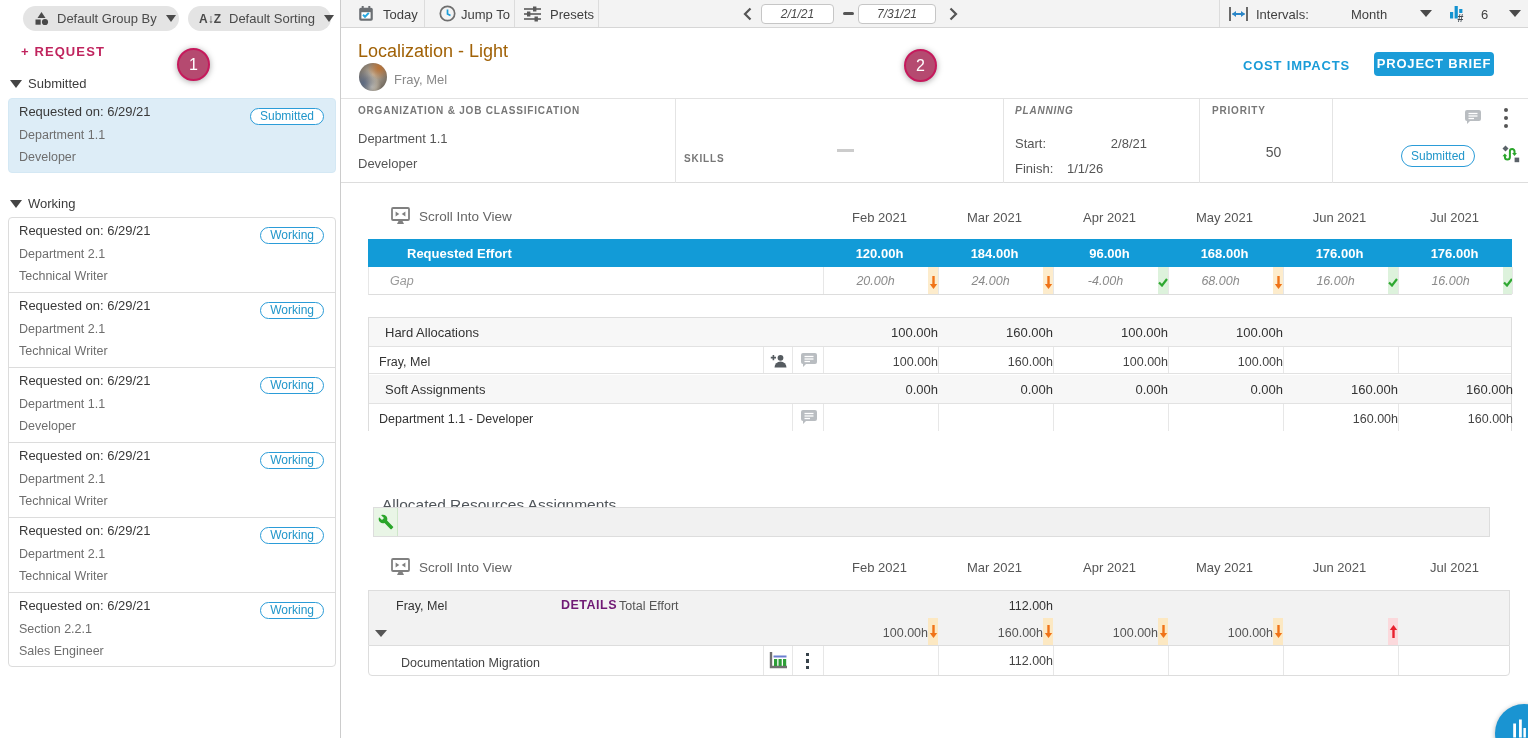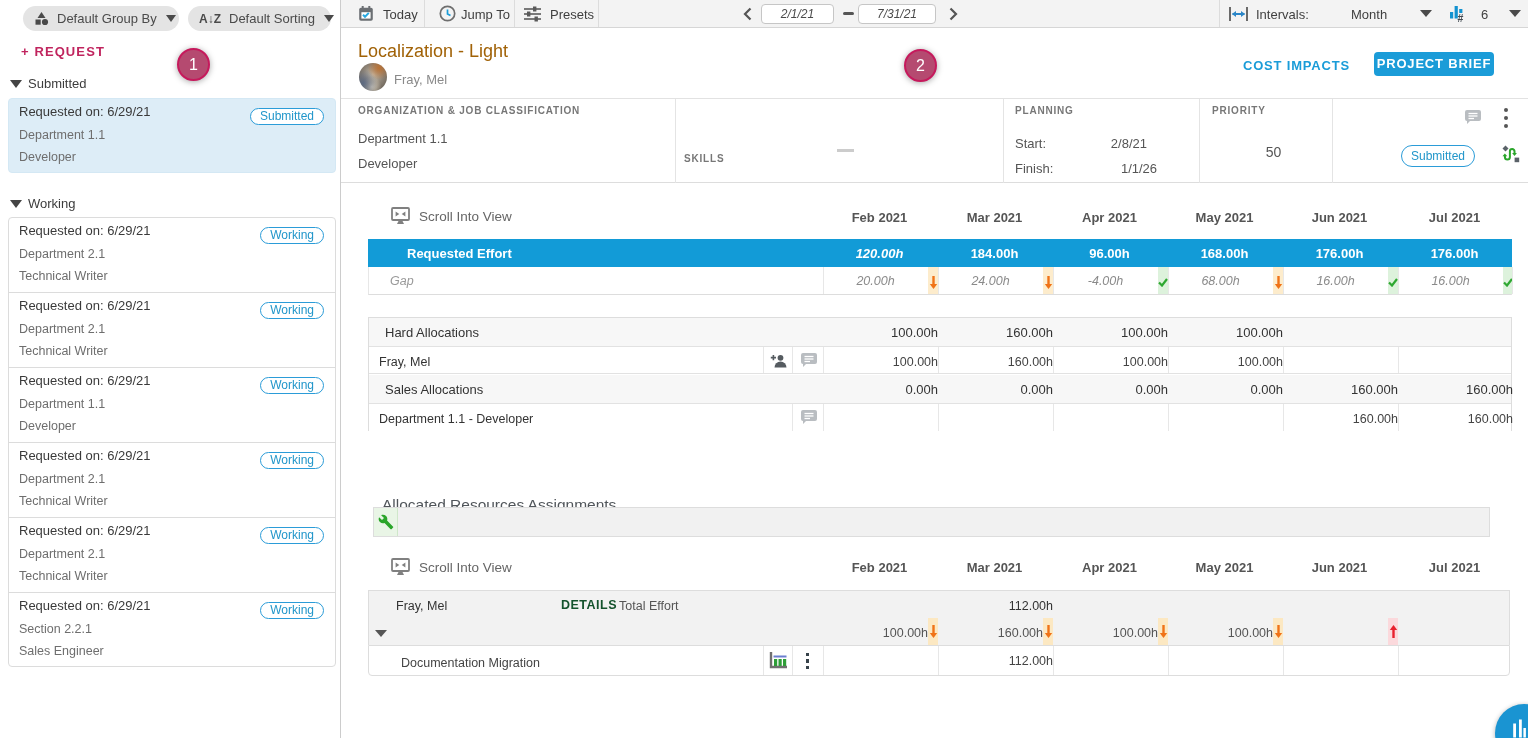--- a/index.html
+++ b/index.html
@@ -50,21 +50,21 @@
 #pbrief { left:1374px; top:52px; width:120px; height:24px; background:#1b9cd8; color:#fff; font-size:13px;
   font-weight:bold; letter-spacing:0.8px; text-align:center; line-height:24px; border-radius:4px; }
 
 
 #strip { left:341px; top:98px; width:1187px; height:85px; border-top:1px solid #e2e2e2; border-bottom:1px solid #ddd; }
 .slabel { position:absolute; top:6px; font-size:10px; font-weight:bold; color:#777; letter-spacing:0.8px; }
 .sval { position:absolute; font-size:13px; color:#555; }
 .sdiv { position:absolute; top:0; width:1px; height:84px; background:#e4e4e4; }
 
 
-.mon { position:absolute; width:115px; text-align:center; font-size:13px; color:#555;font-weight:bold; }
+.mon { position:absolute; width:115px; text-align:center; font-size:13px; color:#555; }
 .cellval { position:absolute; width:105px; text-align:right; font-size:12.5px; color:#444; }
 #bluerow { left:368px; top:239px; width:1144px; height:28px; background:#129bd7; }
 .bval { position:absolute; width:115px; text-align:center; font-size:13px; font-weight:bold; color:#fff; top:7px; }
 #gaprow { left:368px; top:267px; width:1144px; height:28px; border-bottom:1px solid #ddd; border-left:1px solid #e7e7e7; border-right:1px solid #e7e7e7; }
 .gval { position:absolute; width:105px; text-align:center; font-size:12.5px; font-style:italic; color:#8a8a8a; top:7px; }
 .vline { position:absolute; top:0; width:1px; height:100%; background:#e7e7e7; }
 .icostrip { position:absolute; top:0; width:10px; height:27px; }
 .alloc-hdr { position:absolute; left:0; width:1142px; height:28px; background:#f7f7f7; }
 .wrow { position:absolute; left:0; width:1142px; height:28px; background:#fff; }
 
@@ -216,25 +216,25 @@
 <div class="abs" id="pbrief">PROJECT BRIEF</div>
 
 <div class="abs" id="strip">
   <div class="slabel" style="left:17px;">ORGANIZATION &amp; JOB CLASSIFICATION</div>
   <div class="sval" style="left:17px; top:32px;">Department 1.1</div>
   <div class="sval" style="left:17px; top:57px;">Developer</div>
   <div class="sdiv" style="left:334px;"></div>
   <div class="slabel" style="left:343px;margin-top:48px;">SKILLS</div>
   <div class="abs" style="left:496px; top:50px; width:17px; height:3px; background:#ccc;"></div>
   <div class="sdiv" style="left:662px;"></div>
-  <div class="slabel" style="left:674px;">PLANNING</div>
+  <div class="slabel" style="left:674px;font-style:italic;">PLANNING</div>
   <div class="sval" style="left:674px; top:37px;">Start:</div>
   <div class="sval" style="left:726px; top:37px; width:80px; text-align:right;">2/8/21</div>
   <div class="sval" style="left:674px; top:62px;">Finish:</div>
-  <div class="sval" style="left:758px; top:62px; width:80px; text-align:center;">1/1/26</div>
+  <div class="sval" style="left:726px; top:62px; width:80px; text-align:left;">1/1/26</div>
   <div class="sdiv" style="left:858px;"></div>
   <div class="slabel" style="left:871px;">PRIORITY</div>
   <div class="sval" style="left:920px; top:45px; width:25px; text-align:center; font-size:14px;">50</div>
   <div class="sdiv" style="left:991px;"></div>
   <svg class="abs" style="left:1124px; top:11px;" width="16" height="15" viewBox="0 0 16 15">
     <path d="M2 0 h12 a2 2 0 0 1 2 2 v7 a2 2 0 0 1 -2 2 h-9 l-3 3 v-3 h0 a2 2 0 0 1 -2 -2 v-7 a2 2 0 0 1 2 -2 z" fill="#b9bdc1"></path>
     <line x1="3.5" y1="3.5" x2="12.5" y2="3.5" stroke="#fff" stroke-width="1.3"></line>
     <line x1="3.5" y1="6" x2="12.5" y2="6" stroke="#fff" stroke-width="1.3"></line>
     <line x1="3.5" y1="8.5" x2="9" y2="8.5" stroke="#fff" stroke-width="1.3"></line>
   </svg>
@@ -263,21 +263,21 @@
 <div id="monrow1">
     <div class="mon abs" style="left:822px; top:210px;">Feb 2021</div>
     <div class="mon abs" style="left:937px; top:210px;">Mar 2021</div>
     <div class="mon abs" style="left:1052px; top:210px;">Apr 2021</div>
     <div class="mon abs" style="left:1167px; top:210px;">May 2021</div>
     <div class="mon abs" style="left:1282px; top:210px;">Jun 2021</div>
     <div class="mon abs" style="left:1397px; top:210px;">Jul 2021</div>
   </div>
 <div class="abs" id="bluerow">
   <div style="position:absolute; left:21px; top:7px; font-size:13px; font-weight:bold; color:#fff;padding-left:18px;">Requested Effort</div>
-<div class="bval" style="left:454px;font-style:italic;">120.00h</div>
+<div class="bval" style="left:454px;">120.00h</div>
     <div class="bval" style="left:569px;">184.00h</div>
     <div class="bval" style="left:684px;">96.00h</div>
     <div class="bval" style="left:799px;">168.00h</div>
     <div class="bval" style="left:914px;">176.00h</div>
     <div class="bval" style="left:1029px;">176.00h</div>
   </div>
 <div class="abs" id="gaprow">
   <div style="position:absolute; left:21px; top:7px; font-size:12.5px; font-style:italic; color:#999;">Gap</div>
 <div class="vline" style="left:454px;"></div>
     <div class="gval" style="left:454px;">20.00h</div>
@@ -357,21 +357,21 @@
       <div class="icell" style="left:569px;width:115px;"></div>
       <div class="cellval" style="left:569px;top:8px;width:115px;">160.00h</div>
       <div class="icell" style="left:684px;width:115px;"></div>
       <div class="cellval" style="left:684px;top:8px;width:115px;">100.00h</div>
       <div class="icell" style="left:799px;width:115px;"></div>
       <div class="cellval" style="left:799px;top:8px;width:115px;">100.00h</div>
       <div class="icell" style="left:914px;width:115px;"></div>
       <div class="icell" style="left:1029px;width:115px;"></div>
     </div>
     <div class="alloc-hdr" style="top:57px;">
-      <span style="position:absolute;left:16px;top:7px;font-size:13px;color:#333;">Sales Allocations</span>
+      <span style="position:absolute;left:16px;top:7px;font-size:13px;color:#333;">Soft Assignments</span>
       <div class="cellval" style="left:454px;top:7px;width:115px;color:#333;font-size:13px;">0.00h</div>
       <div class="cellval" style="left:569px;top:7px;width:115px;color:#333;font-size:13px;">0.00h</div>
       <div class="cellval" style="left:684px;top:7px;width:115px;color:#333;font-size:13px;">0.00h</div>
       <div class="cellval" style="left:799px;top:7px;width:115px;color:#333;font-size:13px;">0.00h</div>
       <div class="cellval" style="left:914px;top:7px;width:115px;color:#333;font-size:13px;">160.00h</div>
       <div class="cellval" style="left:1029px;top:7px;width:115px;color:#333;font-size:13px;">160.00h</div>
     </div>
     <div class="wrow" style="top:85px;border-top:1px solid #e2e2e2;height:28px;">
       <span style="position:absolute;left:10px;top:8px;font-size:12.5px;color:#333;">Department 1.1 - Developer</span>
       <div class="icell" style="left:423px;width:31px;">
@@ -414,21 +414,21 @@
     <div class="mon abs" style="left:822px; top:560px;">Feb 2021</div>
     <div class="mon abs" style="left:937px; top:560px;">Mar 2021</div>
     <div class="mon abs" style="left:1052px; top:560px;">Apr 2021</div>
     <div class="mon abs" style="left:1167px; top:560px;">May 2021</div>
     <div class="mon abs" style="left:1282px; top:560px;">Jun 2021</div>
     <div class="mon abs" style="left:1397px; top:560px;">Jul 2021</div>
   </div>
 
 <div class="abs" id="grid2blk">
   <div style="position:absolute;left:27px;top:8px;font-size:12.5px;color:#333;">Fray, Mel</div>
-  <div style="position:absolute;left:192px;top:7px;font-size:12.5px;font-weight:bold;color:#14532d;letter-spacing:0.5px;">DETAILS</div>
+  <div style="position:absolute;left:192px;top:7px;font-size:12.5px;font-weight:bold;color:#701a75;letter-spacing:0.5px;">DETAILS</div>
   <div style="position:absolute;left:250px;top:8px;width:200px;text-align:left;font-size:12.5px;color:#555;">Total Effort</div>
   <div style="position:absolute;left:6px;top:39px;width:0;height:0;border-left:6px solid transparent;border-right:6px solid transparent;border-top:7px solid #555;"></div>
 <div class="cellval" style="left:569px;top:8px;width:115px;color:#333;">112.00h</div>
     <div class="cellval" style="left:454px;top:35px;width:105px;color:#555;">100.00h</div>
     <div class="icostrip" style="left:559px;top:27px;height:27px;background:#fce8c2;">
       <svg style="position:absolute;left:0.5px;top:7px" width="9" height="13" viewBox="0 0 9 13">
         <path d="M4.5 0 v9" stroke="#f07317" stroke-width="2.4" fill="none"></path>
         <polygon points="4.5,13 0.8,8 8.2,8" fill="#f07317"></polygon>
       </svg>
     </div>

